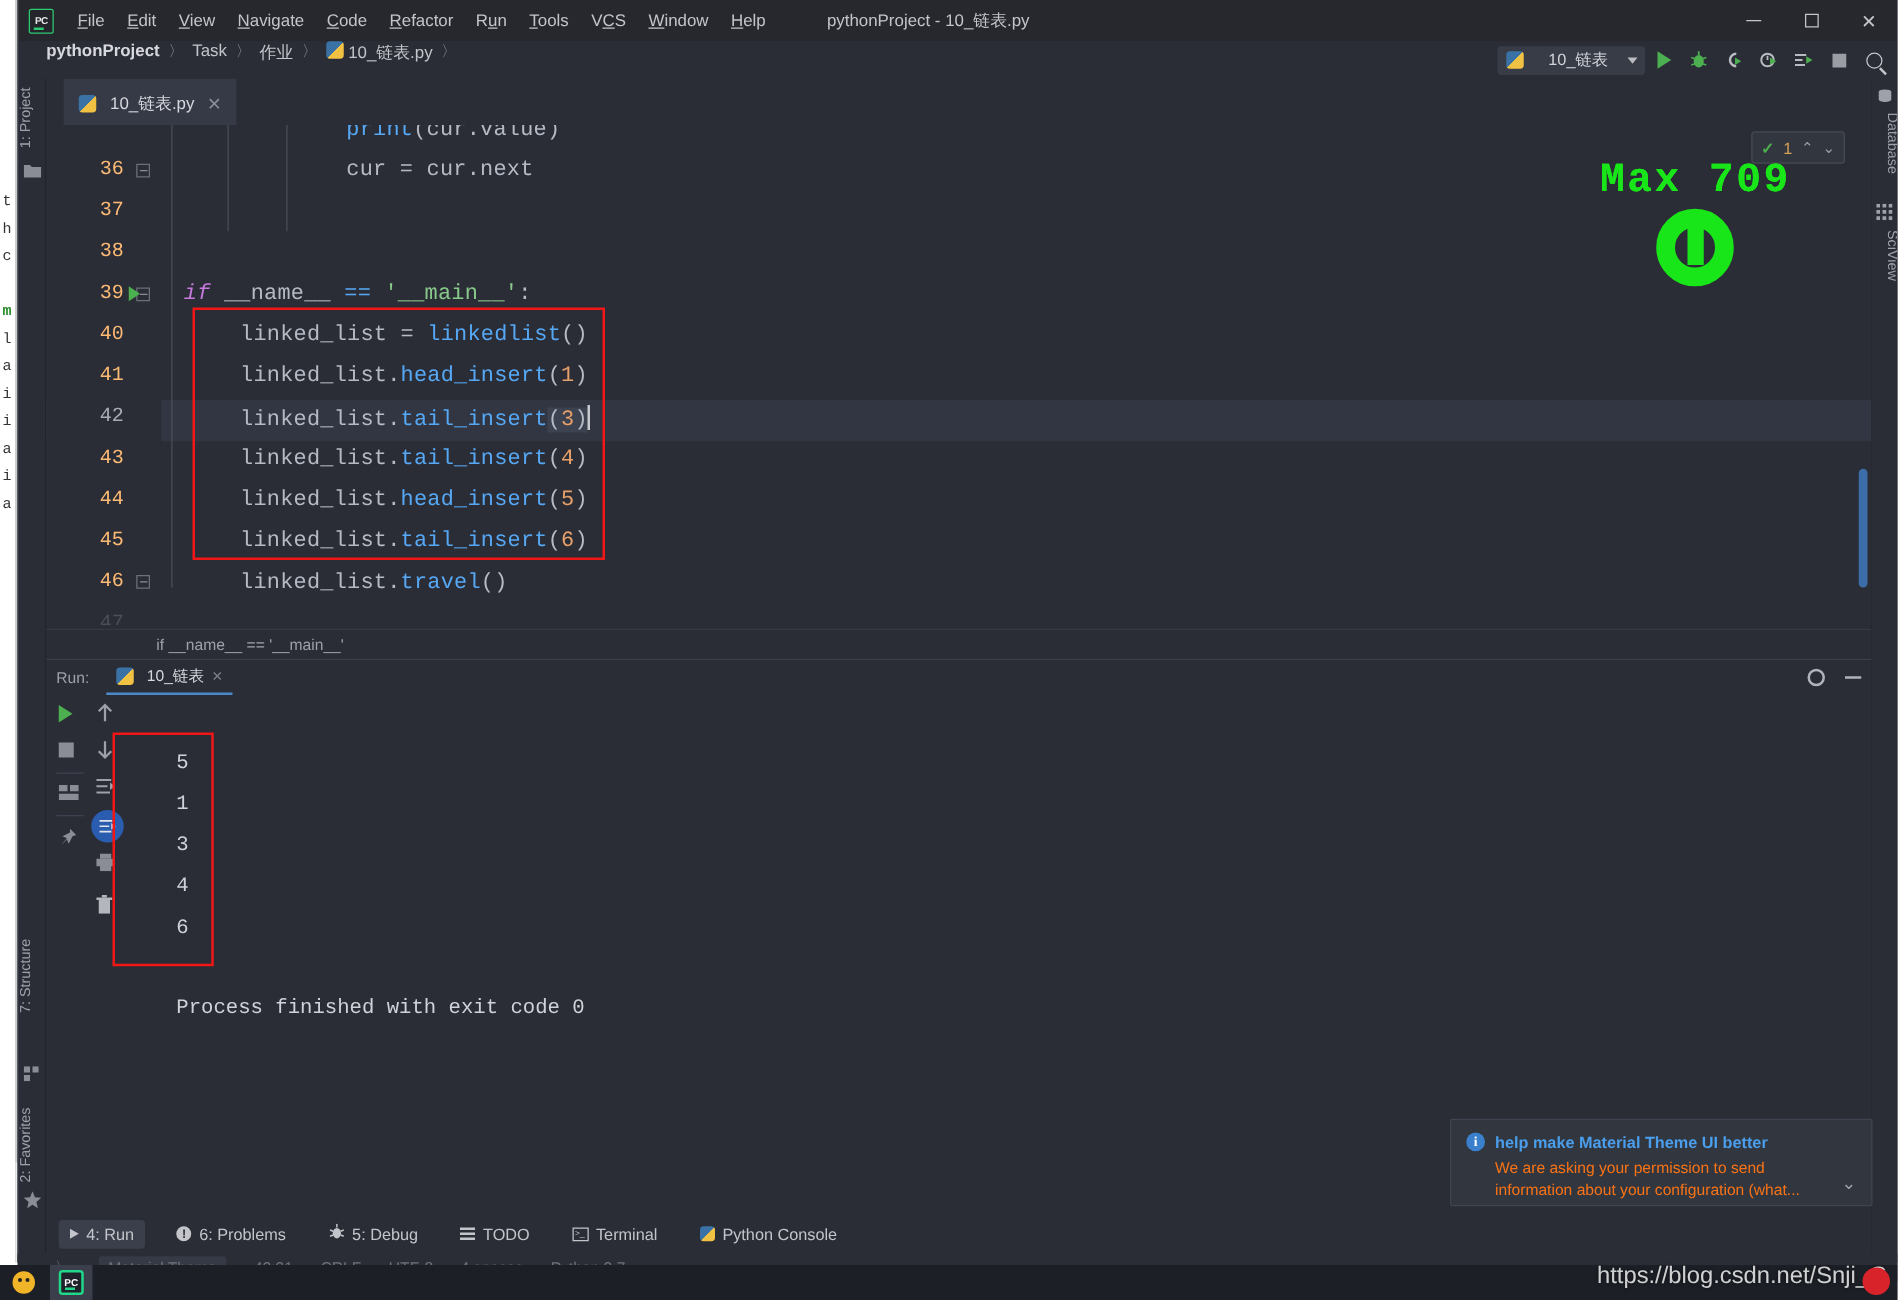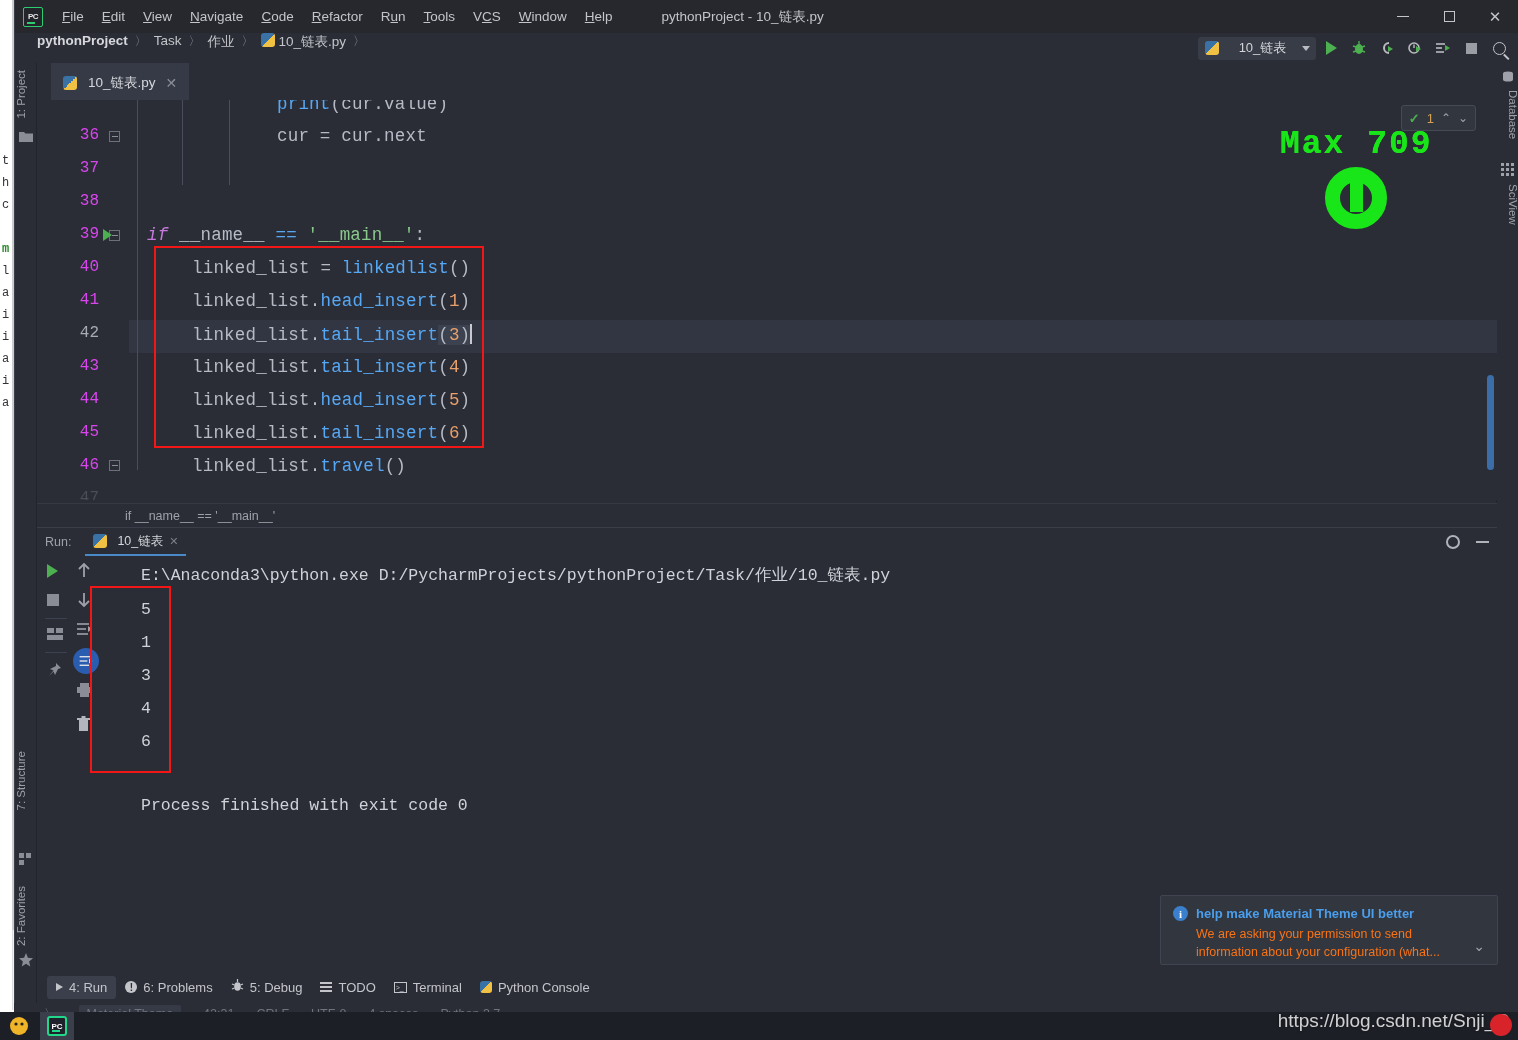--- a/index.html
+++ b/index.html
@@ -147,21 +147,21 @@
   
   .editor{
     position:absolute;left:22px;top:100px;width:1460px;height:400px;
     background:#2b2d36;overflow:hidden;
   }
   .gutter{
     position:absolute;left:0;top:0;width:92px;height:400px;background:#2b2d36;
   }
   .lineno{
     position:absolute;right:30px;font-family:"Liberation Mono",monospace;
-    font-size:16px;color:#d946ef;text-align:right;width:40px;
+    font-size:16px;color:#fdba74;text-align:right;width:40px;
   }
   .fold{
     position:absolute;left:72px;width:12px;height:12px;
   }
   .fold-box{
     width:11px;height:11px;border:1.2px solid #6d7079;background:#2b2d36;
     position:relative;
   }
   .fold-box::after{content:"";position:absolute;left:2px;top:4.3px;width:6px;height:1.2px;background:#8a8d96;}
   .runmark{
@@ -300,21 +300,21 @@
   }
   .badge{
     width:17px;height:17px;border-radius:50%;background:#4caf50;color:#1d2025;
     font-size:11px;font-weight:bold;display:flex;align-items:center;justify-content:center;
   }
   .el-label{ font-size:13px;color:#c3c5ca; }
 
   
   .botbar{
     position:absolute;left:22px;top:971px;width:1460px;height:32px;
-    background:#2b2d36;display:flex;align-items:center;padding-left:10px;gap:0;
+    background:#2b2d36;display:flex;align-items:center;padding-left:10px;gap:16px;
   }
   .bt{
     display:flex;align-items:center;gap:6px;padding:4px 9px;border-radius:3px;
     font-size:13px;color:#c3c5ca;white-space:nowrap;
   }
   .bt.active{ background:#3a3f4b; }
   .bt-tri{
     width:0;height:0;border-left:7px solid #c3c5ca;
     border-top:4.5px solid transparent;border-bottom:4.5px solid transparent;
   }
@@ -679,21 +679,20 @@
       <div class="rs-ico2" style="top:160px;">
         <svg width="13" height="15" viewBox="0 0 13 15">
             <rect x="0" y="2" width="13" height="2" fill="#b3b6bd"></rect>
             <rect x="2" y="4" width="9" height="11" fill="#b3b6bd"></rect>
             <rect x="4.5" y="0" width="4" height="2" fill="#b3b6bd"></rect>
           </svg>
       </div>
     </div>
 
     <div class="console">
-      <div class="cline" style="top:8px;">E:\Anaconda3\python.exe D:/PycharmProjects/pythonProject/Task/作业/10_链表.py</div>
       <div class="cline" style="top:44px;">5</div>
       <div class="cline" style="top:77px;">1</div>
       <div class="cline" style="top:110px;">3</div>
       <div class="cline" style="top:143px;">4</div>
       <div class="cline" style="top:176px;">6</div>
       <div class="cline" style="top:240px;">Process finished with exit code 0</div>
     </div>
 
     <div class="redrect2" style="left:53px;top:58px;width:81px;height:187px;"></div>
   </div>

